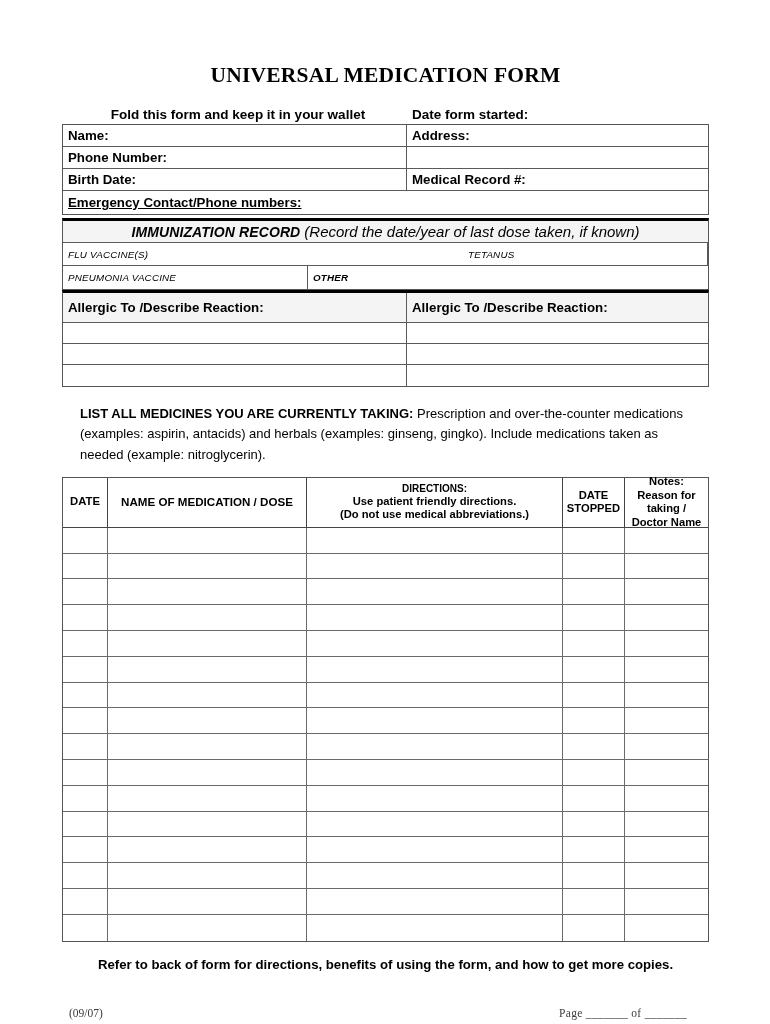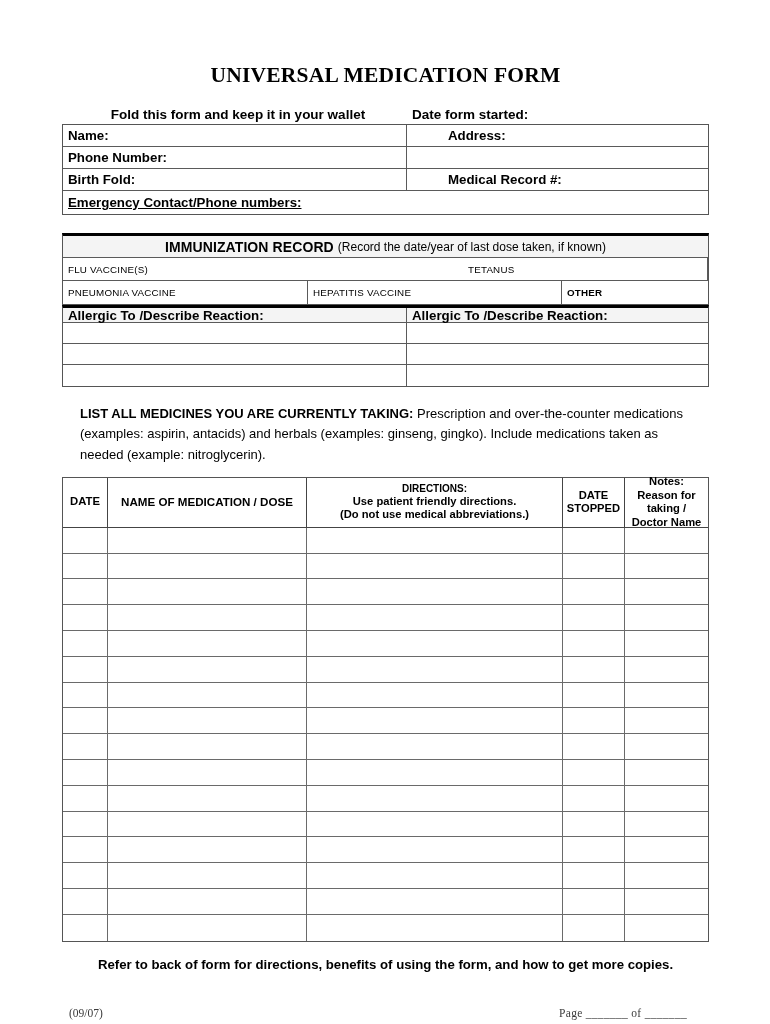--- a/index.html
+++ b/index.html
@@ -61,21 +61,20 @@
     background: #fff;
   }
 
   
   .info-block { margin-top: 3px; }
   .info-row {
     display: flex;
     height: 22px;
     border-bottom: 1.1px solid #5a5a5a;
     box-sizing: border-box;
-    gap: 36px;
   }
   .info-row.last { border-bottom: none; text-decoration: underline; }
   .info-c-left {
     width: 344px;
     border-right: 1.1px solid #5a5a5a;
     box-sizing: border-box;
     display: flex;
     align-items: center;
     padding-left: 5px;
     font-weight: bold;
@@ -98,41 +97,42 @@
     display: flex;
     align-items: center;
     padding-left: 5px;
     font-weight: bold;
     font-size: 13.3px;
     box-sizing: border-box;
   }
 
   
   .immun-block {
-    margin-top: 18px;
+    margin-top: 3px;
     border: 1.3px solid #555;
     border-top: 3.5px solid #000;
     box-sizing: border-box;
+    font-style: italic;
   }
   .immun-title {
     height: 22px;
     display: flex;
     align-items: center;
     justify-content: center;
     border-bottom: 1.1px solid #5a5a5a;
     box-sizing: border-box;
     background: #f4f4f4;
   }
   .immun-title .big {
     font-weight: bold;
     font-size: 14px;
     letter-spacing: 0.1px;
   }
   .immun-title .small {
-    font-size: 12px;
+    font-size: 15px;
     margin-left: 4px;
   }
   .immun-row {
     display: flex;
     height: 23px;
     box-sizing: border-box;
   }
   .immun-row.top { border-bottom: 1.1px solid #5a5a5a; }
   .immun-c {
     box-sizing: border-box;
@@ -149,21 +149,21 @@
 
   
   .allergy-block {
     margin-top: 0;
     border: 1.3px solid #555;
     border-top: 3.5px solid #000;
     box-sizing: border-box;
   }
   .allergy-head {
     display: flex;
-    height: 15px;
+    height: 30px;
     border-bottom: 1.1px solid #5a5a5a;
     box-sizing: border-box;
     background: #f4f4f4;
   }
   .allergy-head .hc {
     box-sizing: border-box;
     display: flex;
     align-items: center;
     padding-left: 5px;
     font-weight: bold;
@@ -286,40 +286,39 @@
   <div class="frame info-block">
     <div class="info-row">
       <div class="info-c-left">Name:</div>
       <div class="info-c-right">Address:</div>
     </div>
     <div class="info-row">
       <div class="info-c-left">Phone Number:</div>
       <div class="info-c-right"></div>
     </div>
     <div class="info-row">
-      <div class="info-c-left">Birth Fold:</div>
+      <div class="info-c-left">Birth Date:</div>
       <div class="info-c-right">Medical Record #:</div>
     </div>
     <div class="info-row emergency last">
       <div class="emergency-cell">Emergency Contact/Phone numbers:</div>
     </div>
   </div>
 
   <div class="immun-block">
     <div class="immun-title">
       <span class="big">IMMUNIZATION RECORD</span>
       <span class="small">(Record the date/year of last dose taken, if known)</span>
     </div>
     <div class="immun-row top">
       <div class="immun-c c2-wide">FLU VACCINE(S)</div>
       <div class="immun-c c1">TETANUS</div>
     </div>
     <div class="immun-row">
       <div class="immun-c c1">PNEUMONIA VACCINE</div>
-      <div class="immun-c c2">HEPATITIS VACCINE</div>
       <div class="immun-c c3">OTHER</div>
     </div>
   </div>
 
   <div class="allergy-block">
     <div class="allergy-head">
       <div class="hc left">Allergic To /Describe Reaction:</div>
       <div class="hc right">Allergic To /Describe Reaction:</div>
     </div>
     <div id="allergy-rows">

